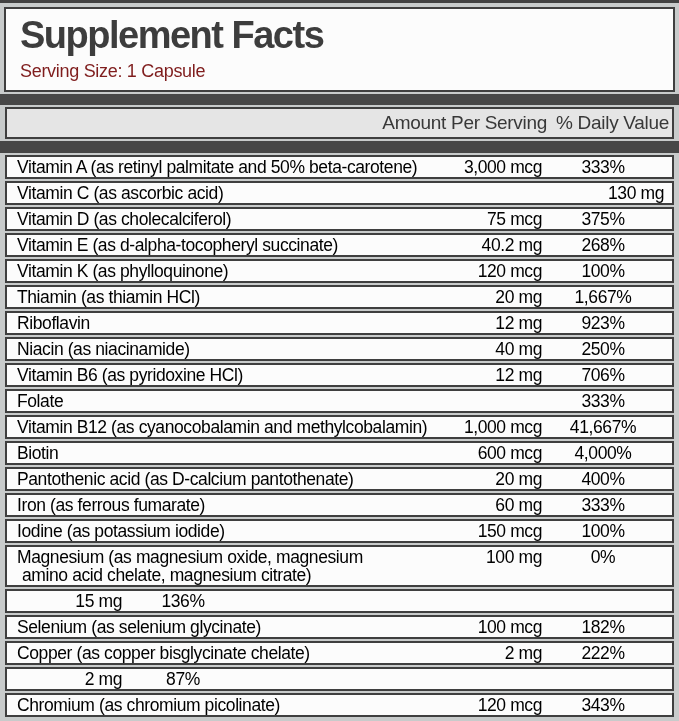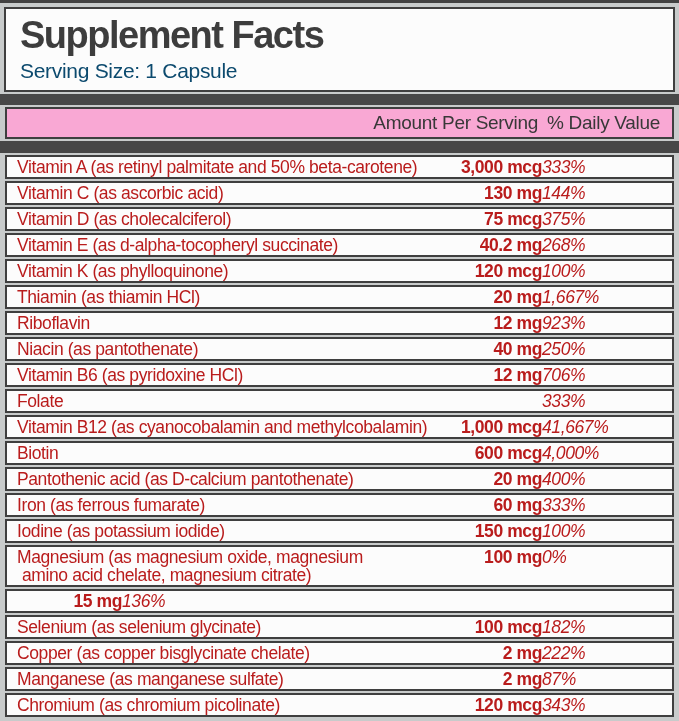--- a/index.html
+++ b/index.html
@@ -26,35 +26,35 @@
   }
   .title-box h1 {
     font-size: 38px;
     font-weight: bold;
     letter-spacing: -1.5px;
     color: #3d3d3d;
     line-height: 46px;
     white-space: nowrap;
   }
   .serving-size {
-    font-size: 21px;
+    font-size: 18px;
     letter-spacing: -0.3px;
     line-height: 26px;
-    color: #0c4a6e;
+    color: #7f1d1d;
   }
 
   .bar { background: #474747; width: 679px; flex: 0 0 auto; }
   .bar-1 { height: 11px; }
   .bar-2 { height: 12px; }
 
   .col-header-row {
-    background: #f9a8d4;
+    background: #e5e5e5;
     border: 2px solid #3f3f3f;
     margin: 2px 5px;
-    padding: 2px 12px 2px 10px;
+    padding: 2px 3px 2px 10px;
     display: flex;
     align-items: center;
     font-size: 19px;
     letter-spacing: -0.3px;
     line-height: 24px;
   }
   .col-header-row .spacer { flex: 1; }
   .hdr-amount { text-align: right; white-space: nowrap; }
   .hdr-dv { width: 122px; text-align: right; white-space: nowrap; }
 
@@ -63,27 +63,27 @@
   .nutrient-row {
     background: #fcfcfc;
     border: 2px solid #3f3f3f;
     margin: 0 5px 2px 5px;
     padding: 1px 8px 1px 10px;
     display: flex;
     align-items: flex-start;
     font-size: 17.5px;
     letter-spacing: -0.4px;
     line-height: 18px;
-    color: #b91c1c;
+    color: #000000;
   }
   .cell-name { flex: 1; white-space: nowrap; }
   .cell-name .line2 { display: block; padding-left: 5px; }
-  .cell-amount { min-width: 105px; text-align: right; white-space: nowrap; font-weight: bold; }
+  .cell-amount { min-width: 105px; text-align: right; white-space: nowrap; }
   .cell-amount .line2 { display: block; }
-  .cell-dv { width: 122px; text-align: left; white-space: nowrap; font-style: italic; }
+  .cell-dv { width: 122px; text-align: center; white-space: nowrap; }
 </style>
 </head>
 <body>
 
 <div class="label-root">
 
   <div class="title-box">
     <h1>Supplement Facts</h1>
     <div class="serving-size">Serving Size: 1 Capsule</div>
   </div>
@@ -101,21 +101,20 @@
   <div class="facts-table">
   <div class="nutrient-row">
     <span class="cell-name"><span class="line1">Vitamin A (as retinyl palmitate and 50% beta-carotene)</span></span>
     <span class="cell-amount"><span class="line1">3,000 mcg</span></span>
     <span class="cell-dv">333%</span>
   </div>
 
   <div class="nutrient-row">
     <span class="cell-name"><span class="line1">Vitamin C (as ascorbic acid)</span></span>
     <span class="cell-amount"><span class="line1">130 mg</span></span>
-    <span class="cell-dv">144%</span>
   </div>
 
   <div class="nutrient-row">
     <span class="cell-name"><span class="line1">Vitamin D (as cholecalciferol)</span></span>
     <span class="cell-amount"><span class="line1">75 mcg</span></span>
     <span class="cell-dv">375%</span>
   </div>
 
   <div class="nutrient-row">
     <span class="cell-name"><span class="line1">Vitamin E (as d-alpha-tocopheryl succinate)</span></span>
@@ -135,21 +134,21 @@
     <span class="cell-dv">1,667%</span>
   </div>
 
   <div class="nutrient-row">
     <span class="cell-name"><span class="line1">Riboflavin</span></span>
     <span class="cell-amount"><span class="line1">12 mg</span></span>
     <span class="cell-dv">923%</span>
   </div>
 
   <div class="nutrient-row">
-    <span class="cell-name"><span class="line1">Niacin (as pantothenate)</span></span>
+    <span class="cell-name"><span class="line1">Niacin (as niacinamide)</span></span>
     <span class="cell-amount"><span class="line1">40 mg</span></span>
     <span class="cell-dv">250%</span>
   </div>
 
   <div class="nutrient-row">
     <span class="cell-name"><span class="line1">Vitamin B6 (as pyridoxine HCl)</span></span>
     <span class="cell-amount"><span class="line1">12 mg</span></span>
     <span class="cell-dv">706%</span>
   </div>
 
@@ -205,21 +204,20 @@
     <span class="cell-dv">182%</span>
   </div>
 
   <div class="nutrient-row">
     <span class="cell-name"><span class="line1">Copper (as copper bisglycinate chelate)</span></span>
     <span class="cell-amount"><span class="line1">2 mg</span></span>
     <span class="cell-dv">222%</span>
   </div>
 
   <div class="nutrient-row">
-    <span class="cell-name"><span class="line1">Manganese (as manganese sulfate)</span></span>
     <span class="cell-amount"><span class="line1">2 mg</span></span>
     <span class="cell-dv">87%</span>
   </div>
 
   <div class="nutrient-row">
     <span class="cell-name"><span class="line1">Chromium (as chromium picolinate)</span></span>
     <span class="cell-amount"><span class="line1">120 mcg</span></span>
     <span class="cell-dv">343%</span>
   </div>
 

